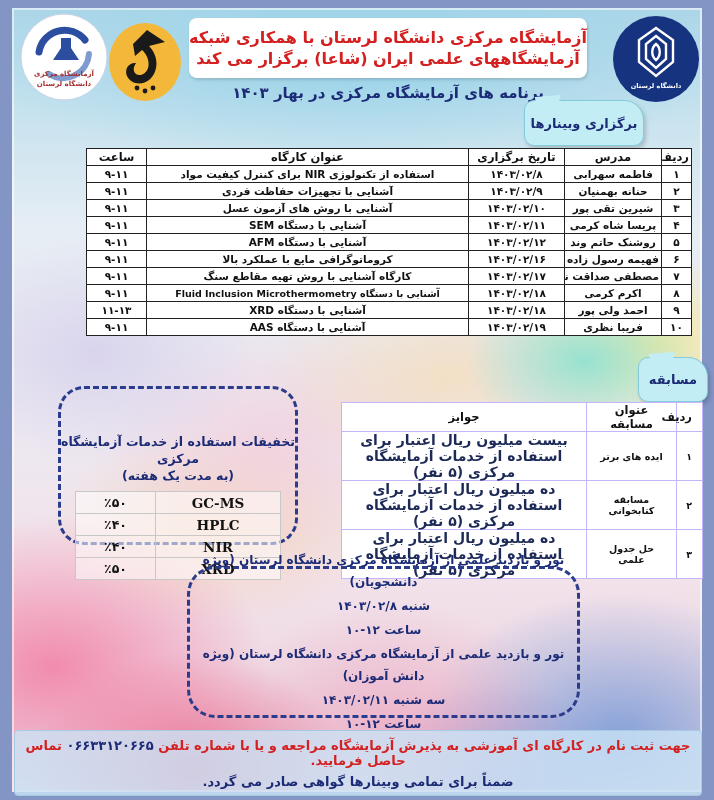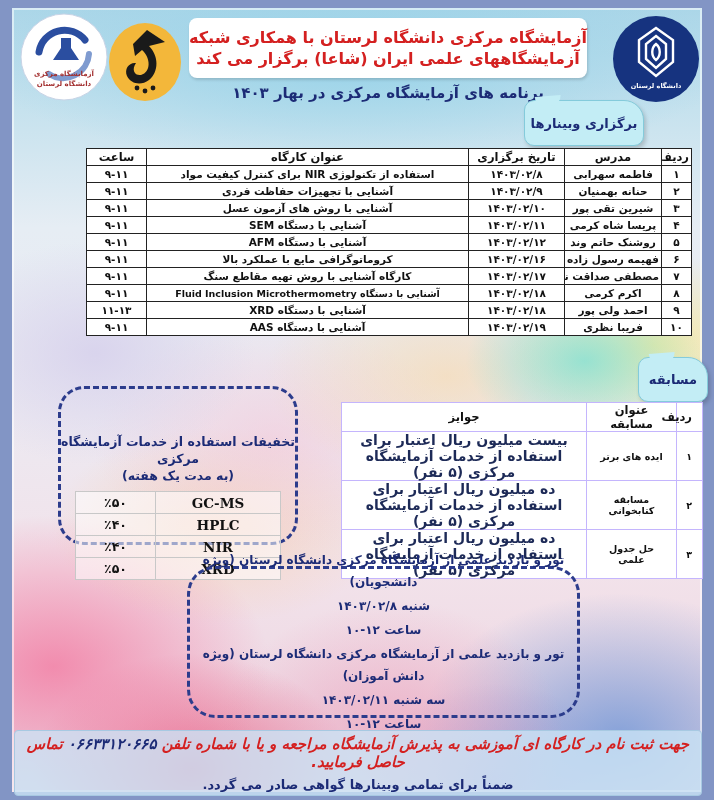--- a/index.html
+++ b/index.html
@@ -61,21 +61,21 @@
   
   .tour-box{left:175px;top:558px;width:393px;height:152px;border:3px dashed #2c3c8c;border-radius:28px;
     box-sizing:border-box;display:flex;flex-direction:column;justify-content:center;gap:2px;
     text-align:center;color:#1c2b76;font-weight:bold;}
   .tour-box .t-line{font-size:12px;line-height:22px;}
   .tour-box .t-title{font-size:12px;}
   
   .footer{left:2px;top:722px;width:686px;height:64px;background:rgba(203,227,245,.8);
     border:1px solid #a7c9e2;border-radius:4px;display:flex;flex-direction:column;justify-content:center;
     text-align:center;gap:6px;}
-  .footer .f1{font-size:15px;font-weight:bold;color:#d42020;font-style:italic;}
+  .footer .f1{font-size:13px;font-weight:bold;color:#d42020;}
   .footer .f1 .phone{color:#1c2b76;}
   .footer .f2{font-size:13px;font-weight:bold;color:#1c2b76;}
   .ltr{direction:ltr;unicode-bidi:isolate;display:inline-block;}
 </style>
 </head>
 <body>
 
 <div class="poster">
 
   <svg class="abs logo" style="left:7px;top:4px" width="90" height="92" viewBox="0 0 90 92">

